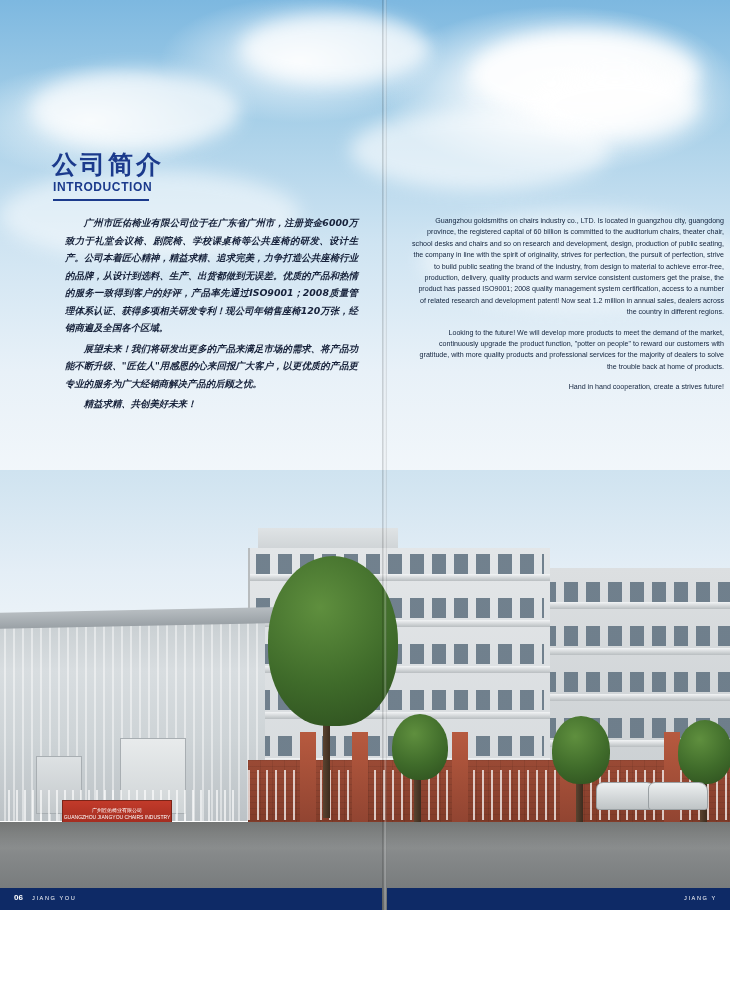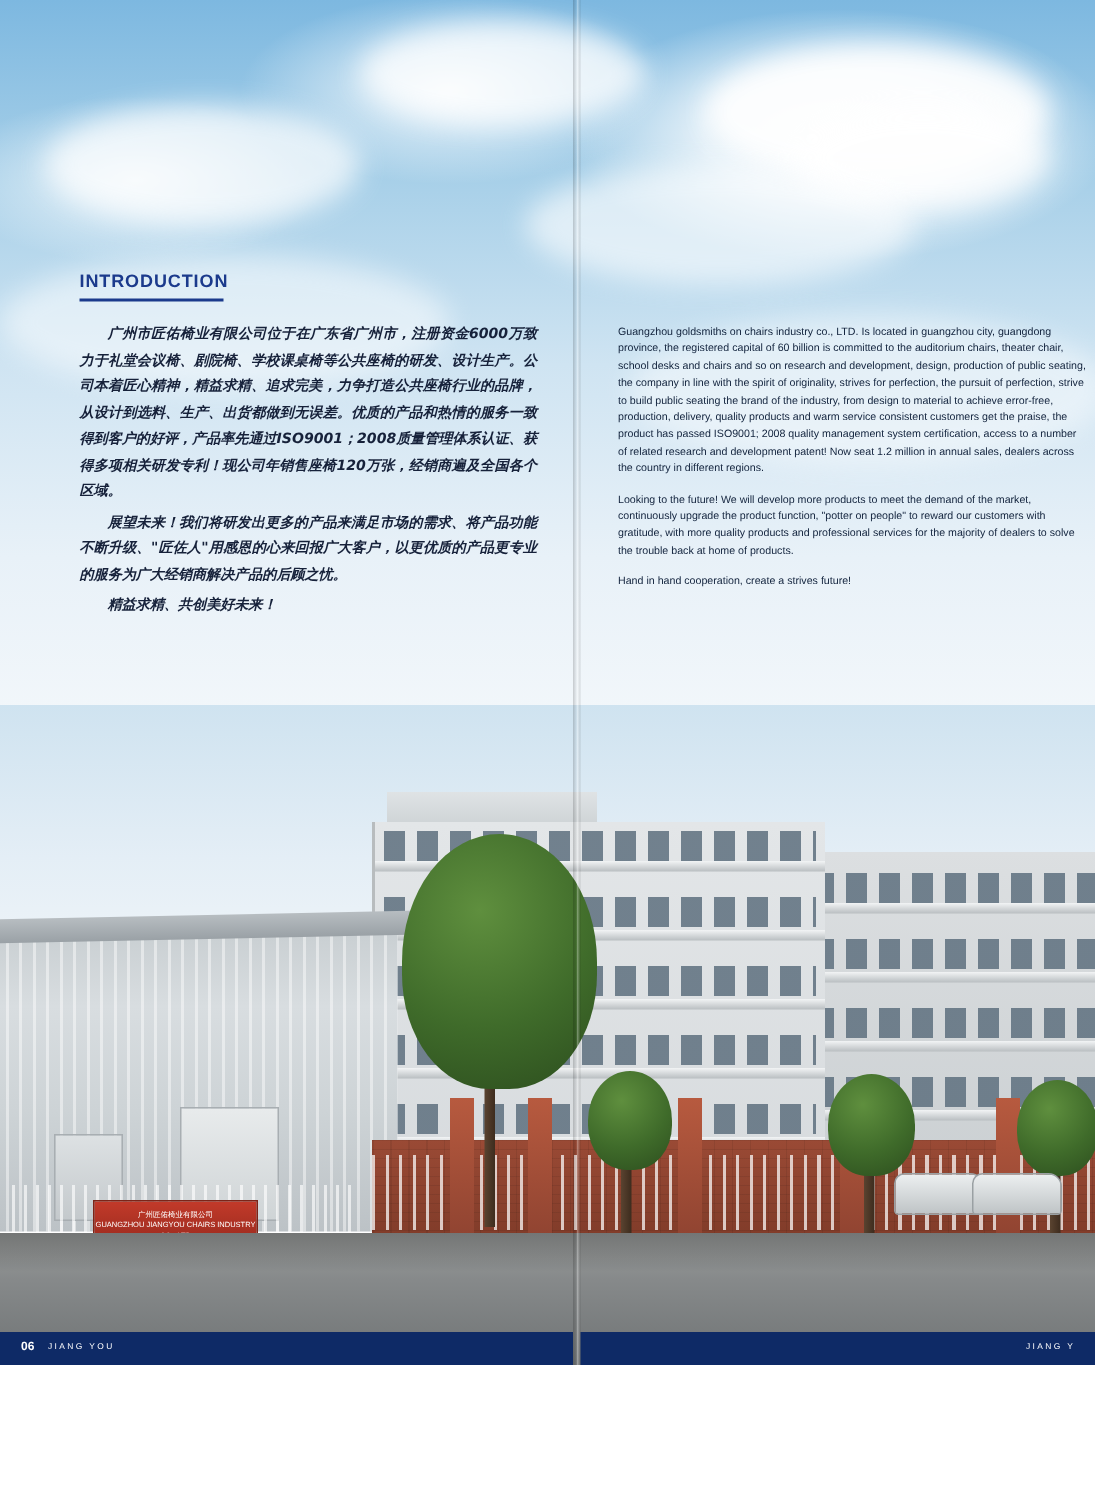--- a/index.html
+++ b/index.html
@@ -210,30 +210,30 @@
     left: 53px; top: 214px;
     width: 305px;
     font-size: 9.4px;
     line-height: 17.5px;
     color: #16213a;
     font-family: "DejaVu Sans", sans-serif;
     text-align: justify;
     font-style: italic;
     font-weight: bold;
   }
-  .cn-body p { margin: 0 0 3px 0; text-indent: 2em; }
+  .cn-body p { margin: 0 0 3px 12px; text-indent: 2em; }
 
   .en-body {
     position: absolute;
     left: 412px; top: 216px;
     width: 312px;
     font-size: 7.1px;
     line-height: 11.4px;
     color: #11223c;
-    text-align: left;
+    text-align: right;
   }
   .en-body p { margin: 0 0 9px 0; }
 
   
   .footer-bar-left {
     position: absolute;
     left: 0; top: 888px; width: 382px; height: 22px;
     background: #0e2a66;
   }
   .footer-bar-right {
@@ -276,20 +276,21 @@
   <div class="sky">
     <div class="cloud c1"></div>
     <div class="cloud c2"></div>
     <div class="cloud c3"></div>
     <div class="cloud c4"></div>
     <div class="cloud c5"></div>
     <div class="cloud c6"></div>
     <div class="cloud c7"></div>
   </div>
 
+  <div class="title-cn">公司简介</div>
   <div class="title-en">INTRODUCTION</div>
   <div class="title-rule"></div>
 
   <div class="cn-body">
     <p>广州市匠佑椅业有限公司位于在广东省广州市，注册资金6000万致力于礼堂会议椅、剧院椅、学校课桌椅等公共座椅的研发、设计生产。公司本着匠心精神，精益求精、追求完美，力争打造公共座椅行业的品牌，从设计到选料、生产、出货都做到无误差。优质的产品和热情的服务一致得到客户的好评，产品率先通过ISO9001；2008质量管理体系认证、获得多项相关研发专利！现公司年销售座椅120万张，经销商遍及全国各个区域。</p>
     <p>展望未来！我们将研发出更多的产品来满足市场的需求、将产品功能不断升级、"匠佐人"用感恩的心来回报广大客户，以更优质的产品更专业的服务为广大经销商解决产品的后顾之忧。</p>
     <p>精益求精、共创美好未来！</p>
   </div>
 
   <div class="en-body">

